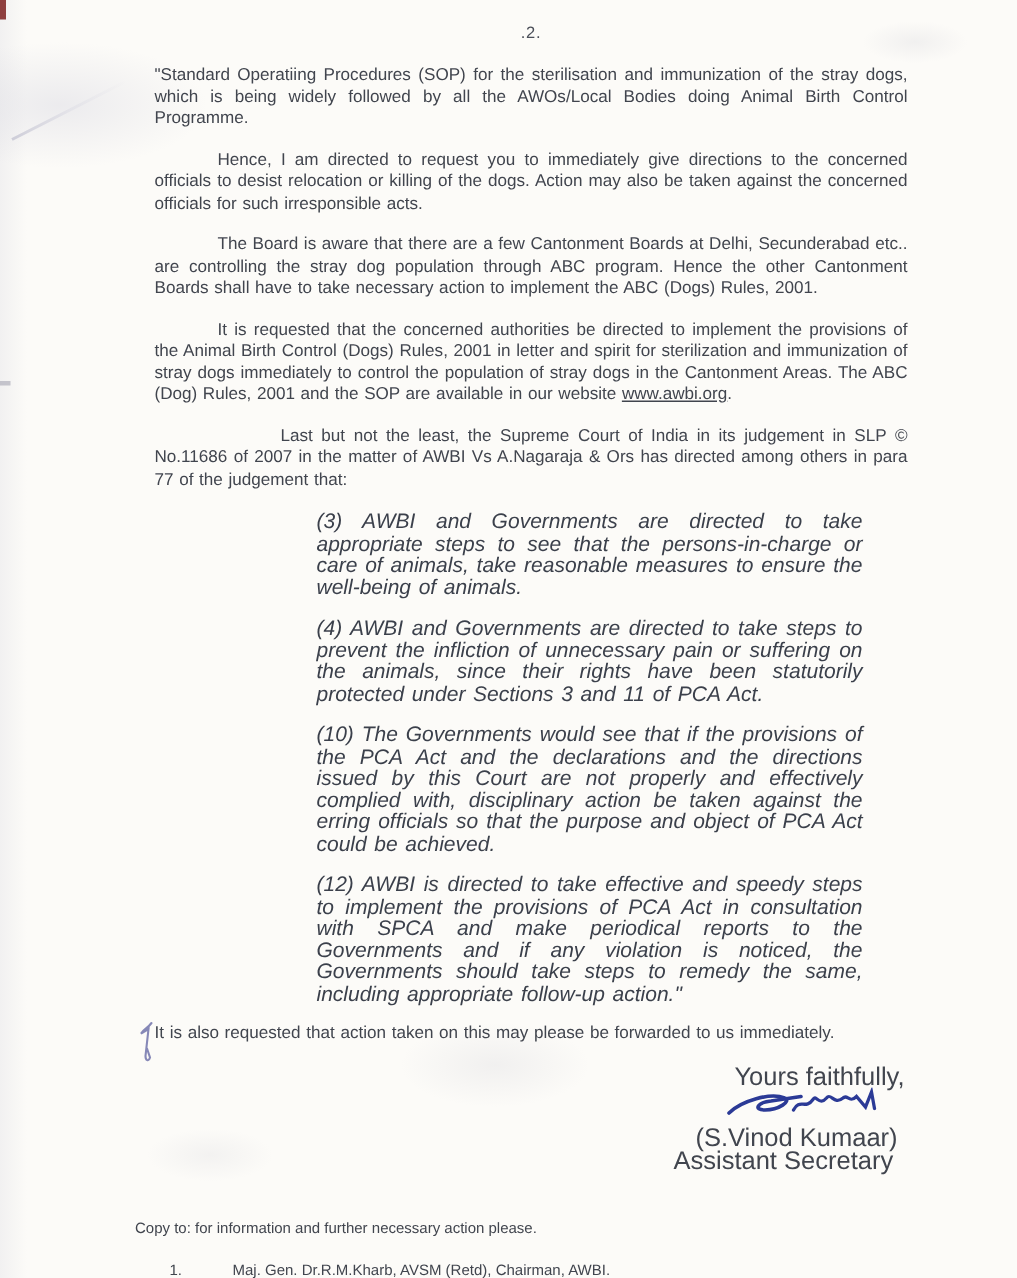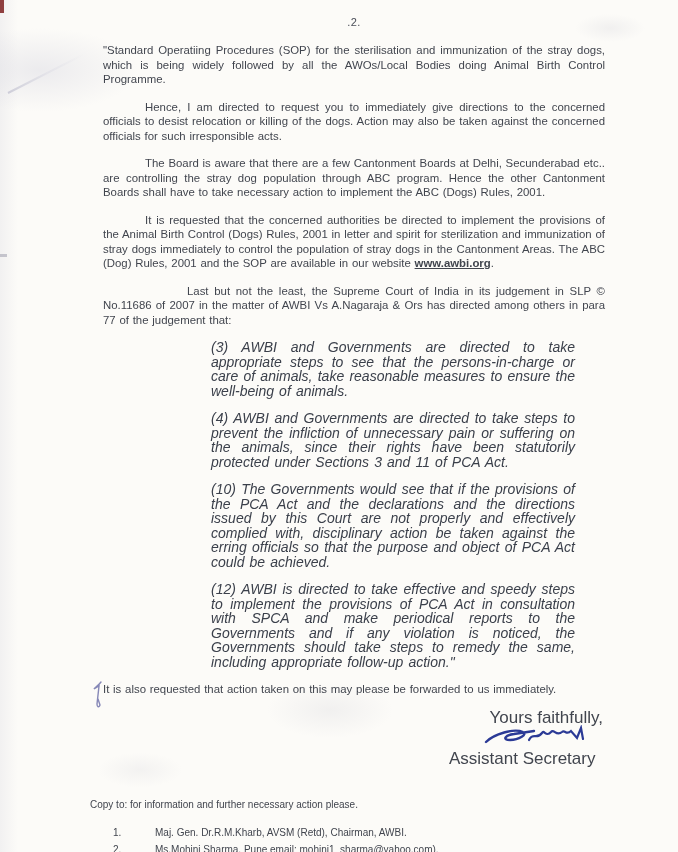--- a/index.html
+++ b/index.html
@@ -39,21 +39,21 @@
   .page-number{
     text-align:center;font-size:11px;letter-spacing:.5px;
     margin:0 0 15px 0;color:#4a4e58;
   }
   p.para{
     font-size:11.4px;line-height:14.5px;text-align:justify;
     margin:0 0 13px 0;word-spacing:.6px;
   }
   .indent{text-indent:42px;}
   .indent-lg{text-indent:84px;}
-  a.doc-link{color:#41454e;text-decoration:underline;cursor:text;font-weight:bold;}
+  a.doc-link{color:#41454e;text-decoration:underline;cursor:text;}
   .quote{
     font-style:italic;font-size:14px;line-height:14.5px;
     margin:5px 30px 13px 108px;text-align:justify;
     color:#3b404b;word-spacing:1.2px;
   }
   .closing-request{
     font-size:11.4px;line-height:15px;margin:1px 0 8px -13px;
     text-align:left;text-indent:0;
   }
   .signoff{
@@ -105,20 +105,21 @@
     <p class="para closing-request">It is also requested that action taken on this may please be forwarded to us immediately.</p>
 
     <div class="signoff">
       <div class="val">Yours faithfully,</div>
       <div class="sig-row">
         <svg width="104" height="26" viewBox="0 0 104 26">
           <path d="M2 17 C 10 9, 30 3, 39 7 C 44 9, 35 15, 26 15 C 18 15, 21 10, 30 9 L 50 6" stroke="#2b3a96" stroke-width="2.4" fill="none" stroke-linecap="round"></path>
           <path d="M45 15 C 49 7, 53 15, 58 8 C 60 4, 62 13, 67 7 C 70 3, 72 12, 78 7 C 81 4, 82 11, 87 6 L 93 13 L 97 3 L 99 14" stroke="#2b3a96" stroke-width="2.2" fill="none" stroke-linecap="round"></path>
         </svg>
       </div>
+      <div class="who">(S.Vinod Kumaar)</div>
       <div class="role">Assistant Secretary</div>
     </div>
 
     <div class="copy-block">
       <div class="copy-heading">Copy to: for information and further necessary action please.</div>
       <div class="copy-items">
         <div class="copy-item">
           <span class="num">1.</span>
           <span>Maj. Gen. Dr.R.M.Kharb, AVSM (Retd), Chairman, AWBI.</span>
         </div>

